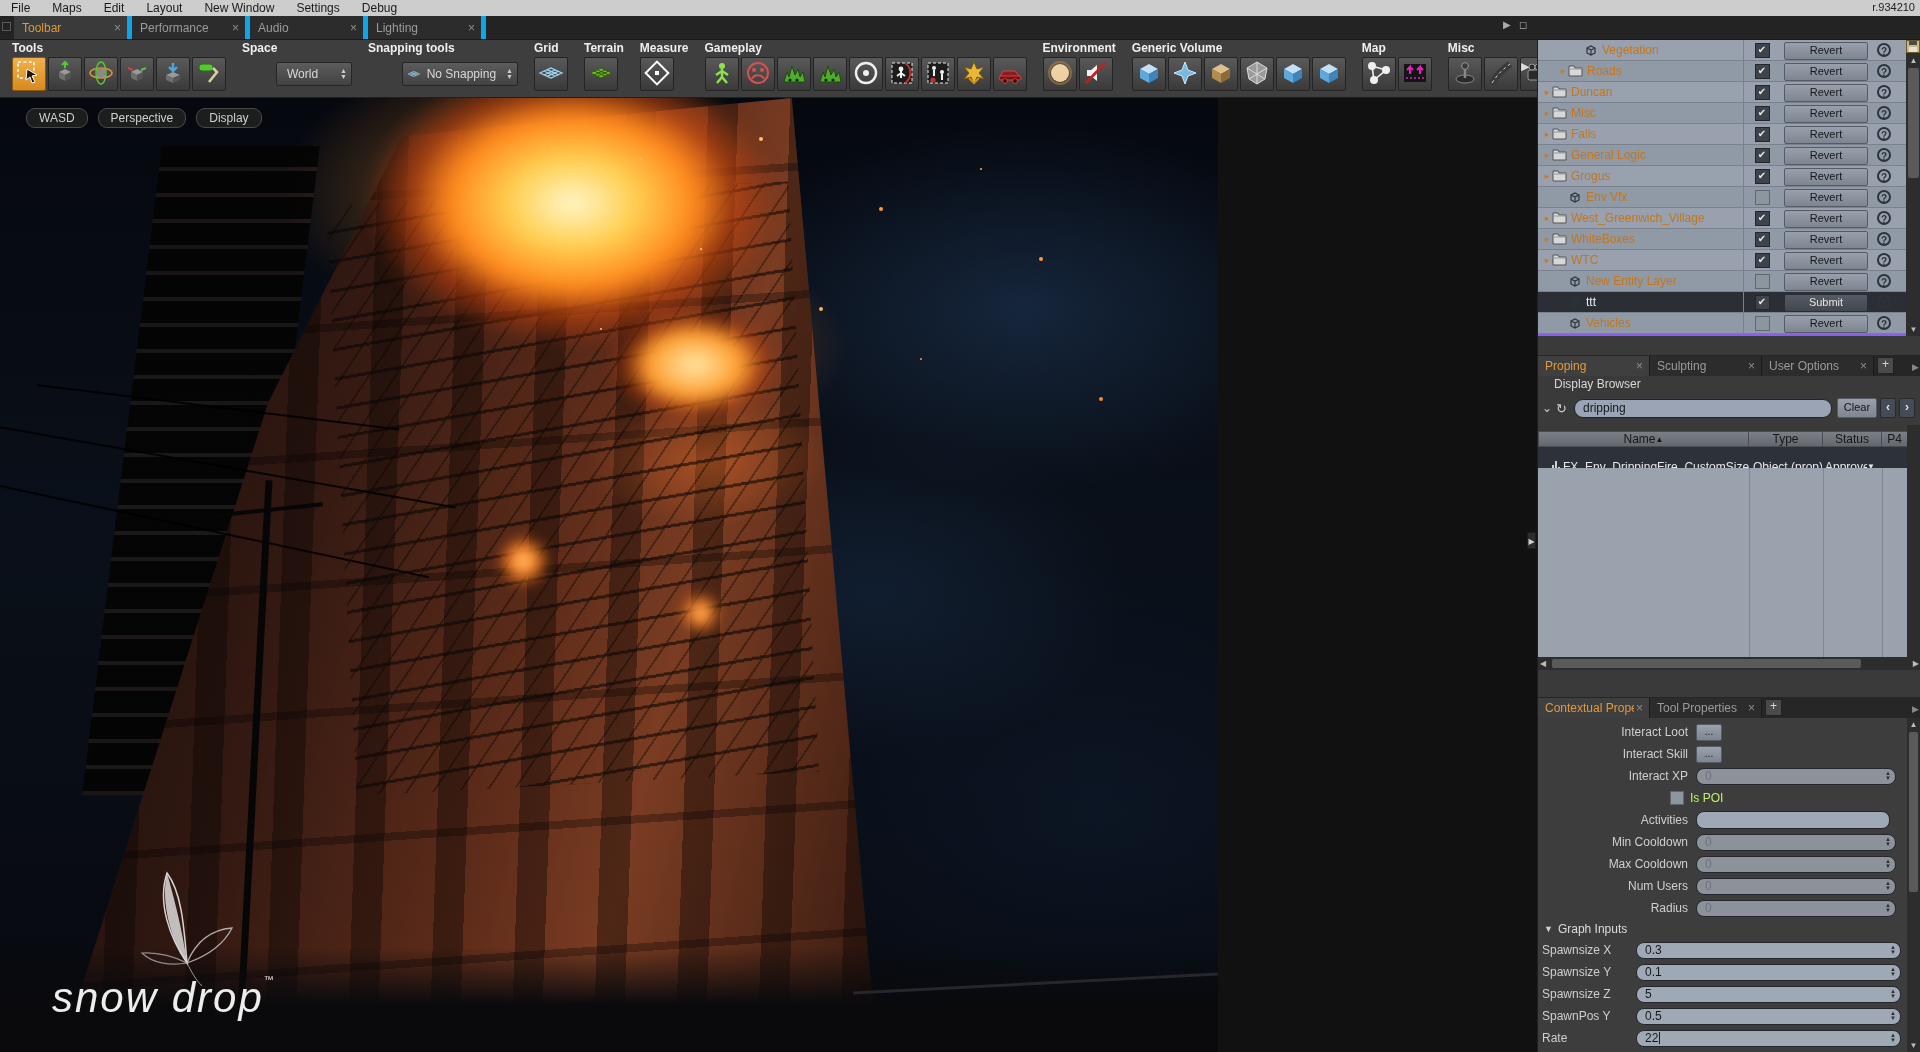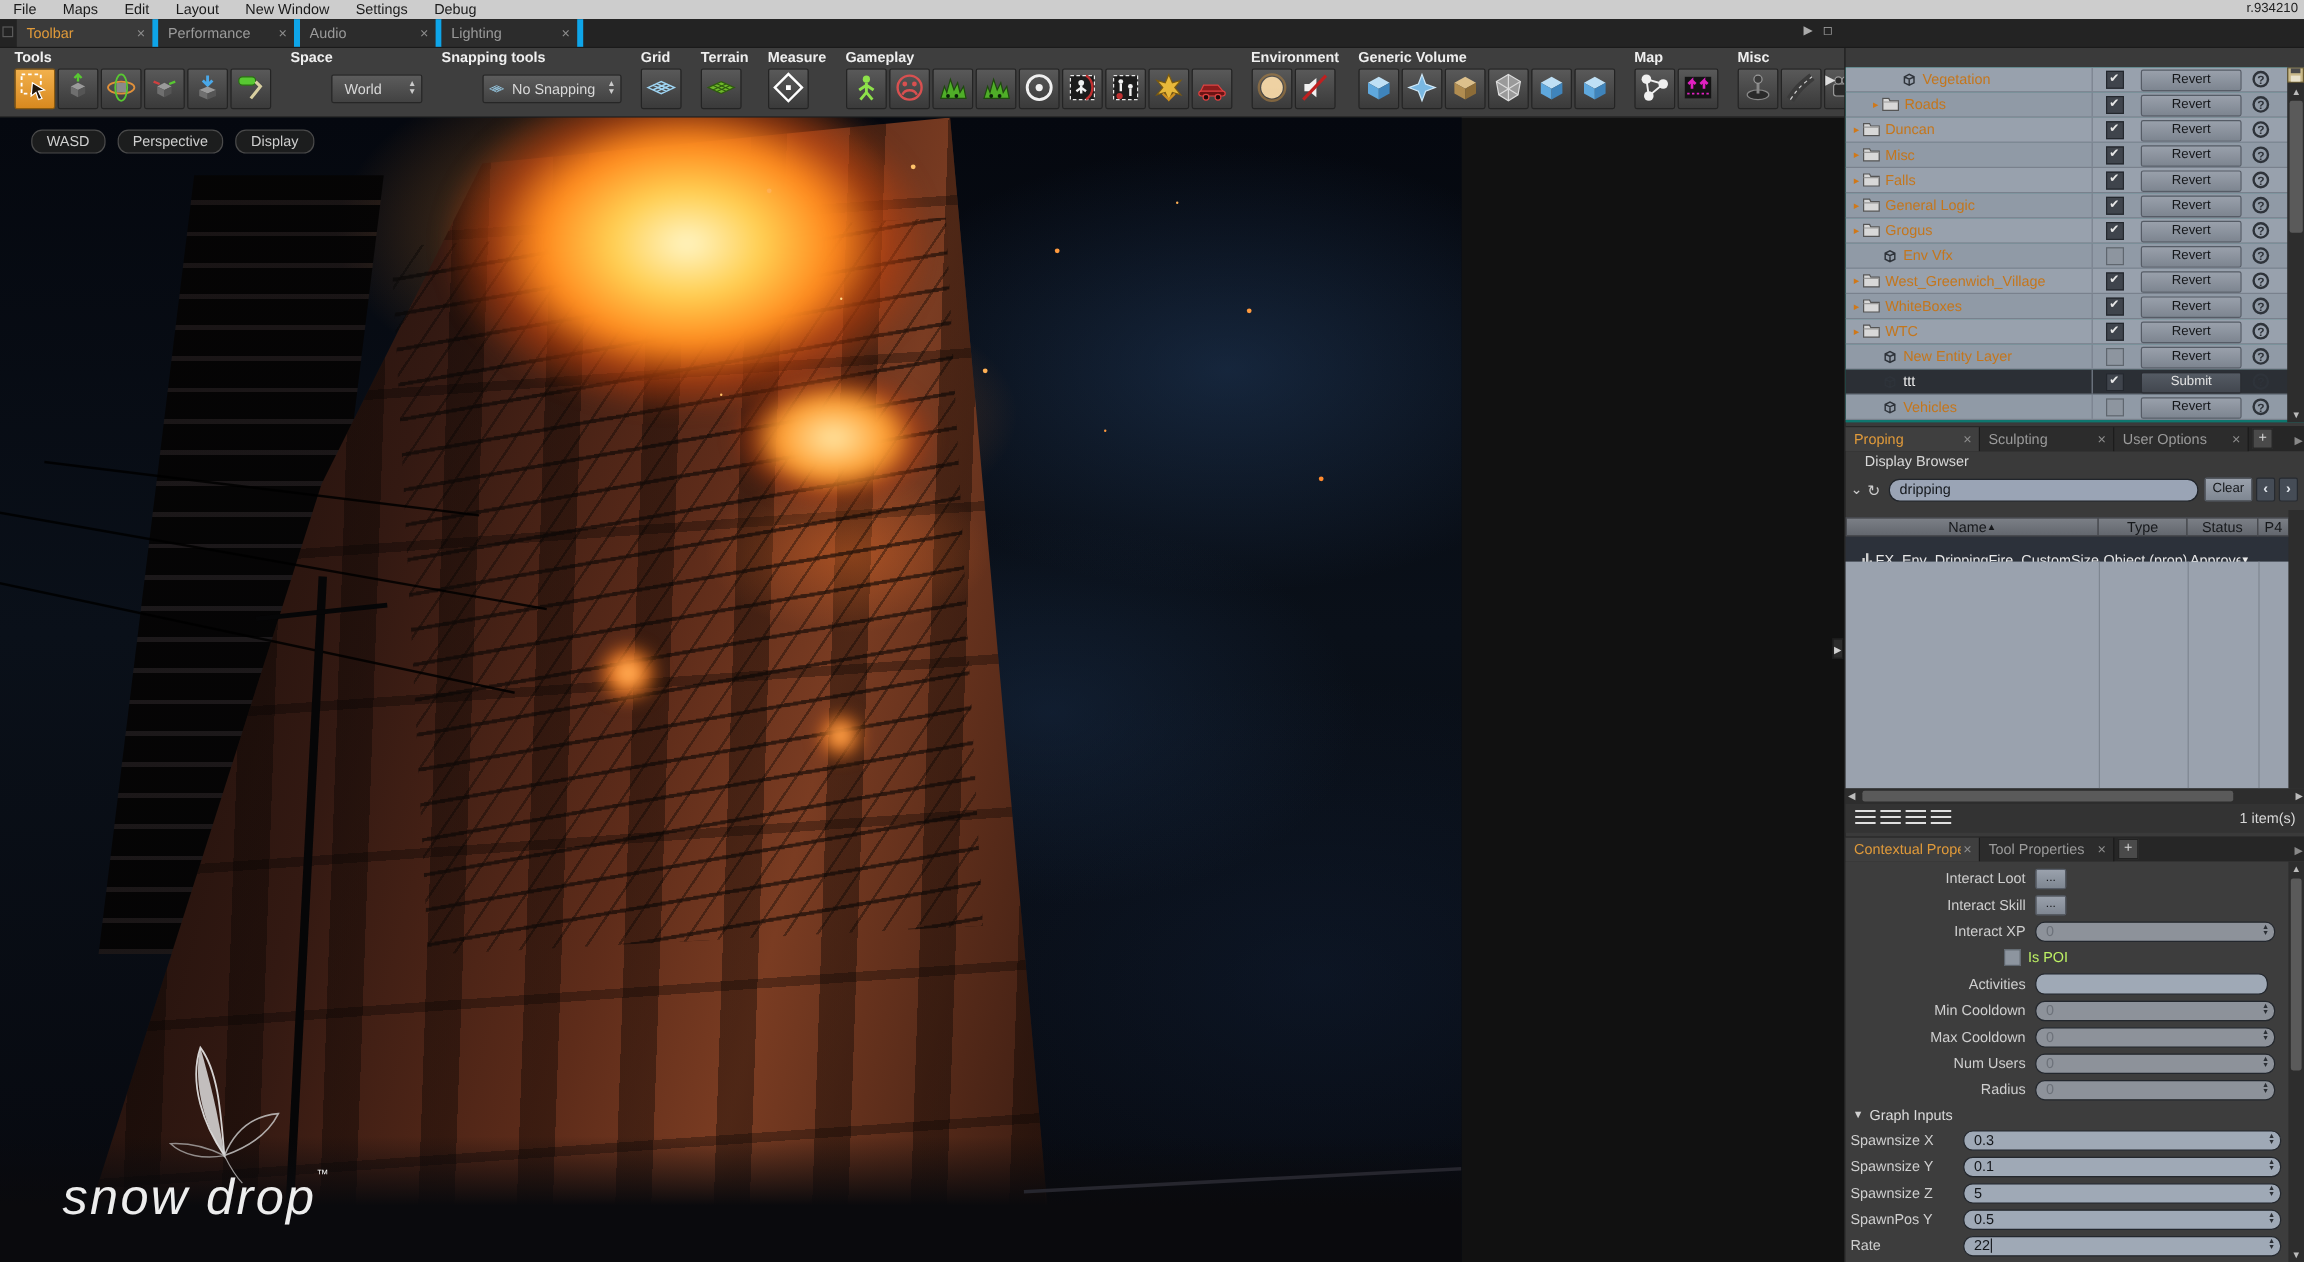--- a/index.html
+++ b/index.html
@@ -87,21 +87,21 @@
   .pill{height:18px;line-height:18px;padding:0 12px;border-radius:9px;background:rgba(32,32,32,.88);
         border:1px solid #4a4a4a;color:#cfcfcf;font-size:12px;}
   #logo{position:absolute;left:52px;bottom:30px;color:#ededed;}
   #logo .word{font-size:42px;font-style:italic;letter-spacing:2px;}
   #logo .tm{font-size:10px;vertical-align:top;}
   #logo svg{display:block;margin:0 0 -14px 60px;}
   
   #rightpanel{position:absolute;left:1537px;top:40px;width:383px;height:1012px;background:#3a3a3a;
               border-left:1px solid #202020;box-sizing:border-box;}
   
-  #layers{position:absolute;left:0;top:0;width:383px;height:296px;overflow:hidden;background:#0f766e;margin-top:16px;}
+  #layers{position:absolute;left:0;top:0;width:383px;height:296px;overflow:hidden;background:#8b5cf6;}
   .lrow{position:relative;height:21px;border-bottom:1px solid #79818d;box-sizing:border-box;
         display:flex;align-items:center;background:#98a1ad;}
   .lrow.alt{background:#909aa6;}
   .lrow.selected{background:#2b2f35;}
   .lrow .tri{color:#d07818;font-size:9px;width:10px;flex:0 0 auto;text-align:center;}
   .lrow .nm{color:#c4761c;white-space:nowrap;overflow:hidden;flex:1;padding-left:4px;font-size:12px;}
   .lrow.selected .nm{color:#eeeeee;}
   .lrow .cbcol{position:absolute;left:205px;top:0;bottom:0;width:36px;border-left:1px solid #79818d;
         display:flex;align-items:center;justify-content:center;}
   .cb{width:13px;height:13px;background:#3f444c;border:1px solid #23272d;color:#e8e8e8;
@@ -837,27 +837,20 @@
         <div class="colline" style="left:344px"></div>
       </div>
     </div>
     <div id="cb-vscroll"></div>
     <div id="cb-hscroll">
       <div class="arr" style="left:2px">◀</div>
       <div class="thumb"></div>
       <div class="arr" style="right:2px">▶</div>
     </div>
 
-    <div id="cb-footer">
-      <div class="vmicon"></div>
-      <div class="vmicon v2"></div>
-      <div class="vmicon v2"></div>
-      <div class="vmicon v2"></div>
-      <span id="item-count">1 item(s)</span>
-    </div>
 
     <div class="ptabs" style="top:657px" id="props-tabs">
         <div class="ptab active">
           <span class="lbl">Contextual Proper...</span>
           <span class="tab-close">×</span>
         </div>
         <div class="ptab">
           <span class="lbl">Tool Properties</span>
           <span class="tab-close">×</span>
         </div>

